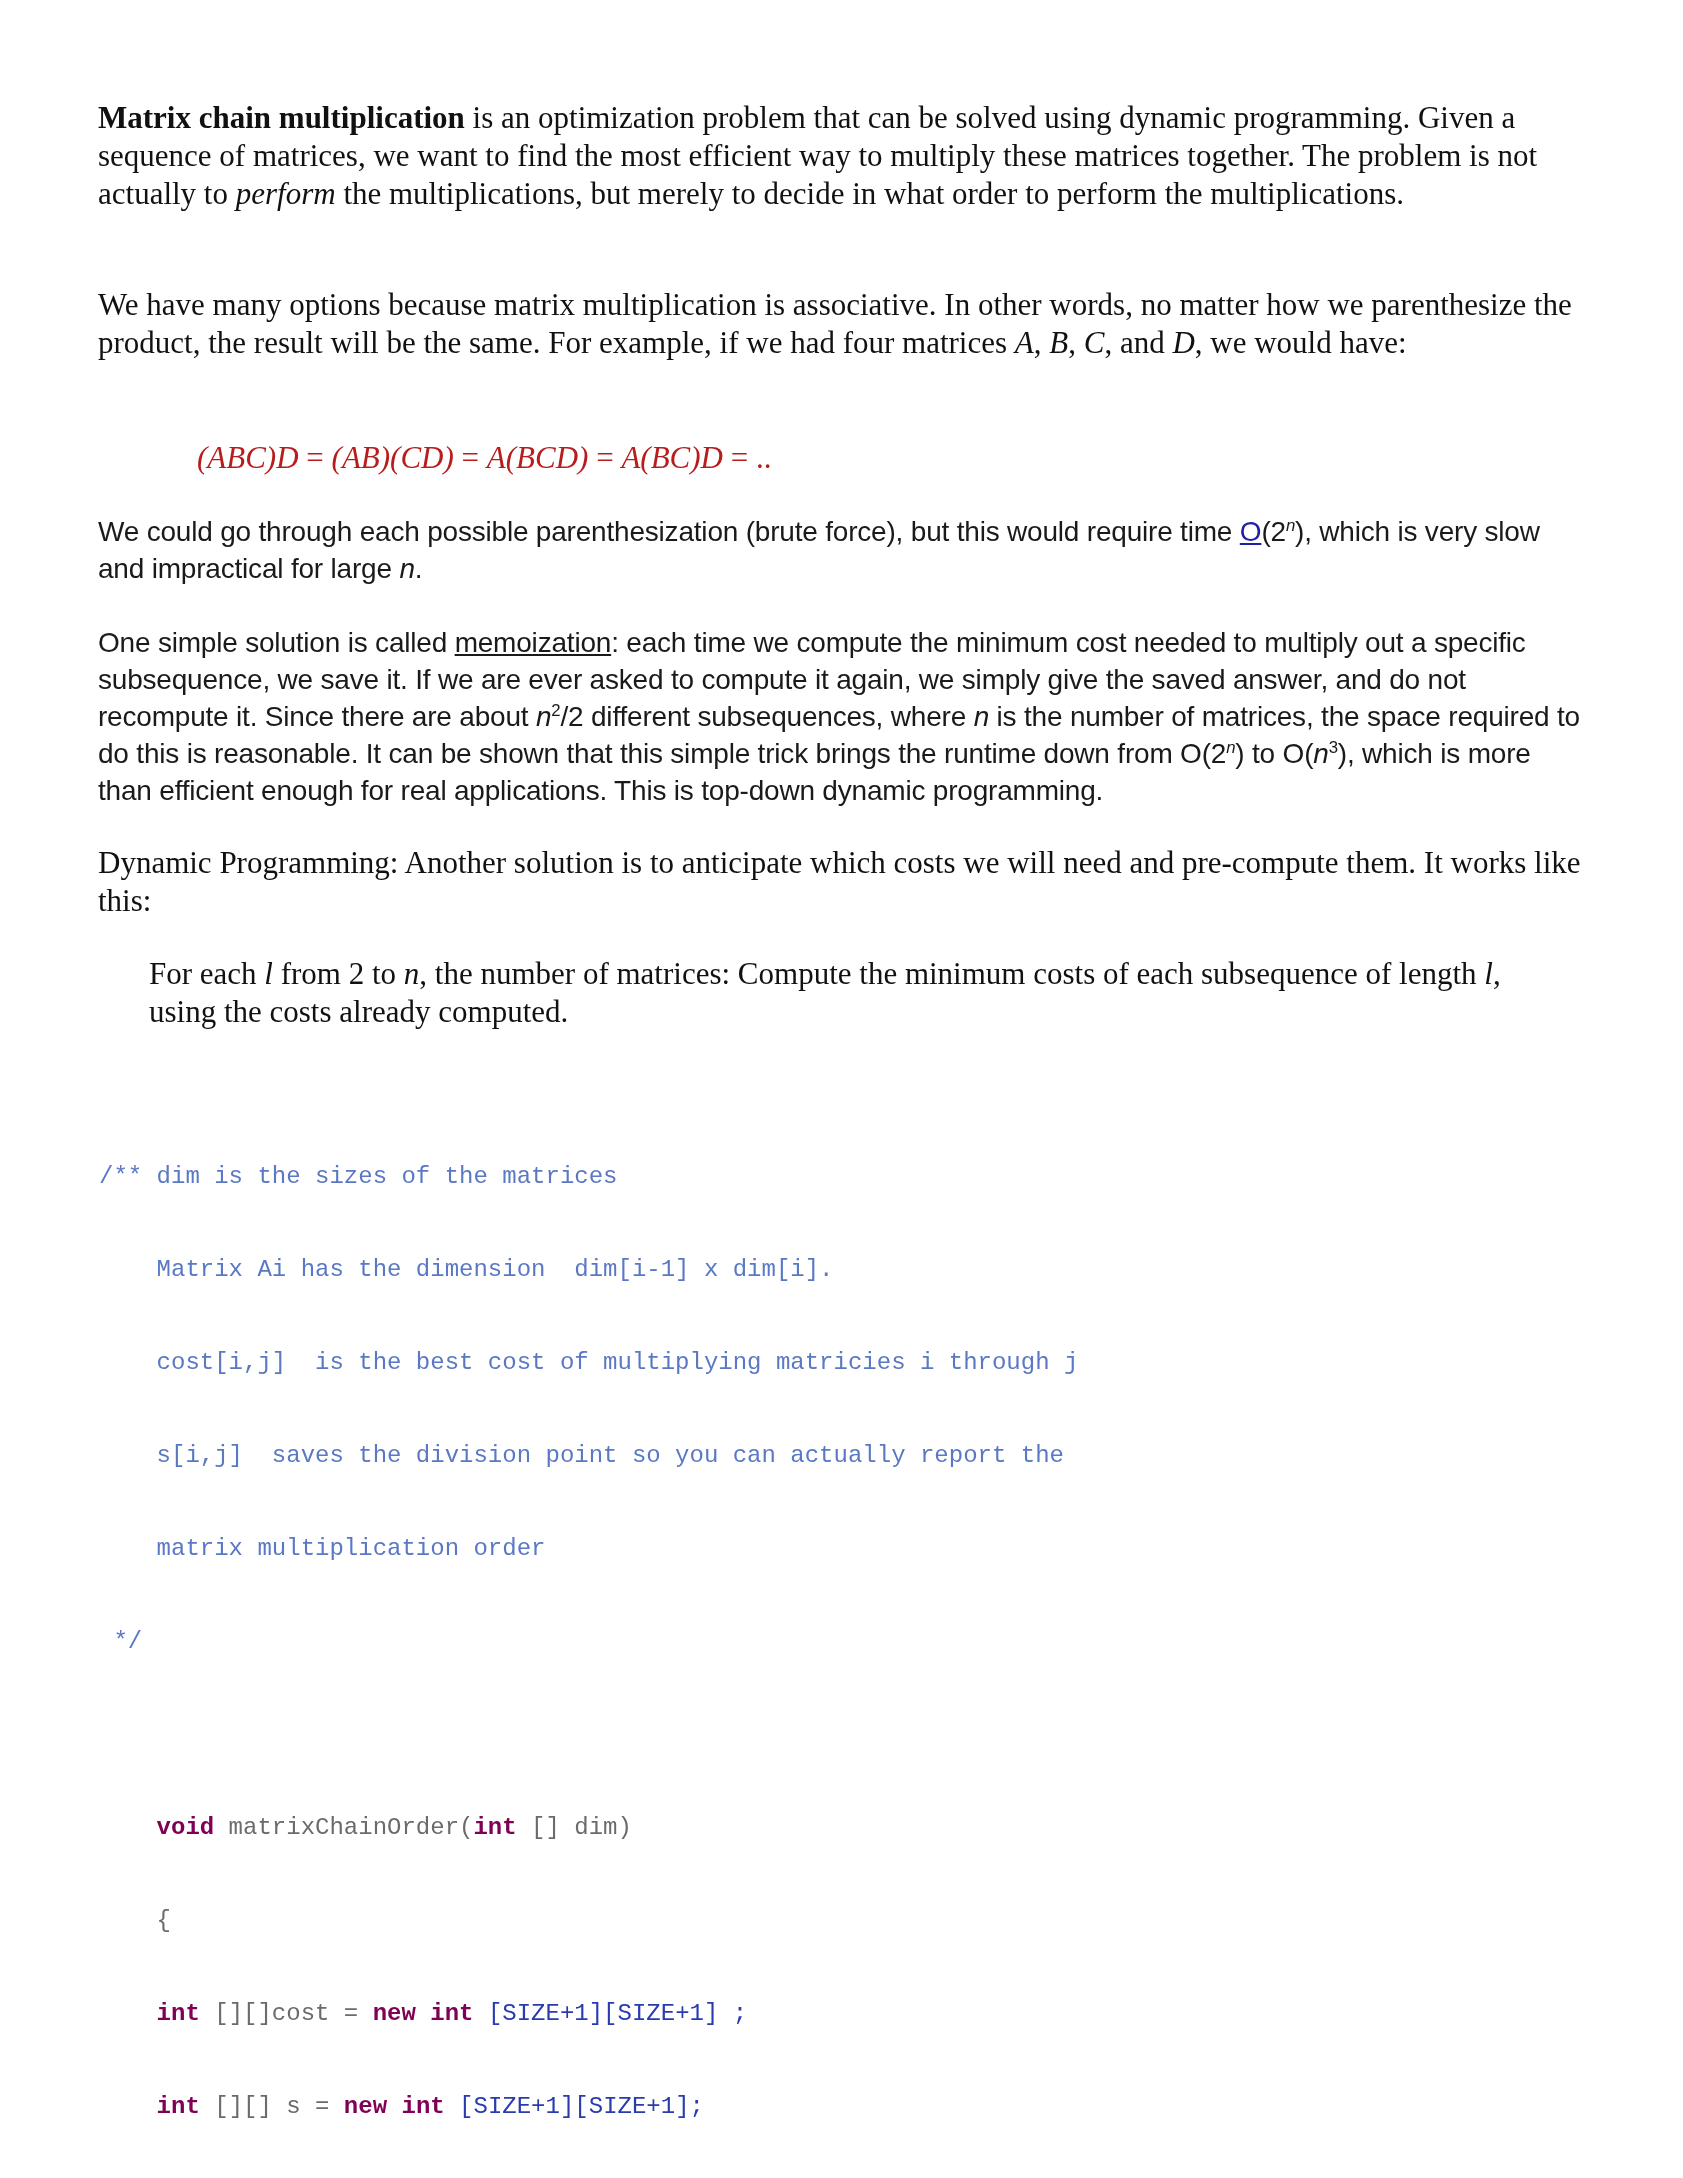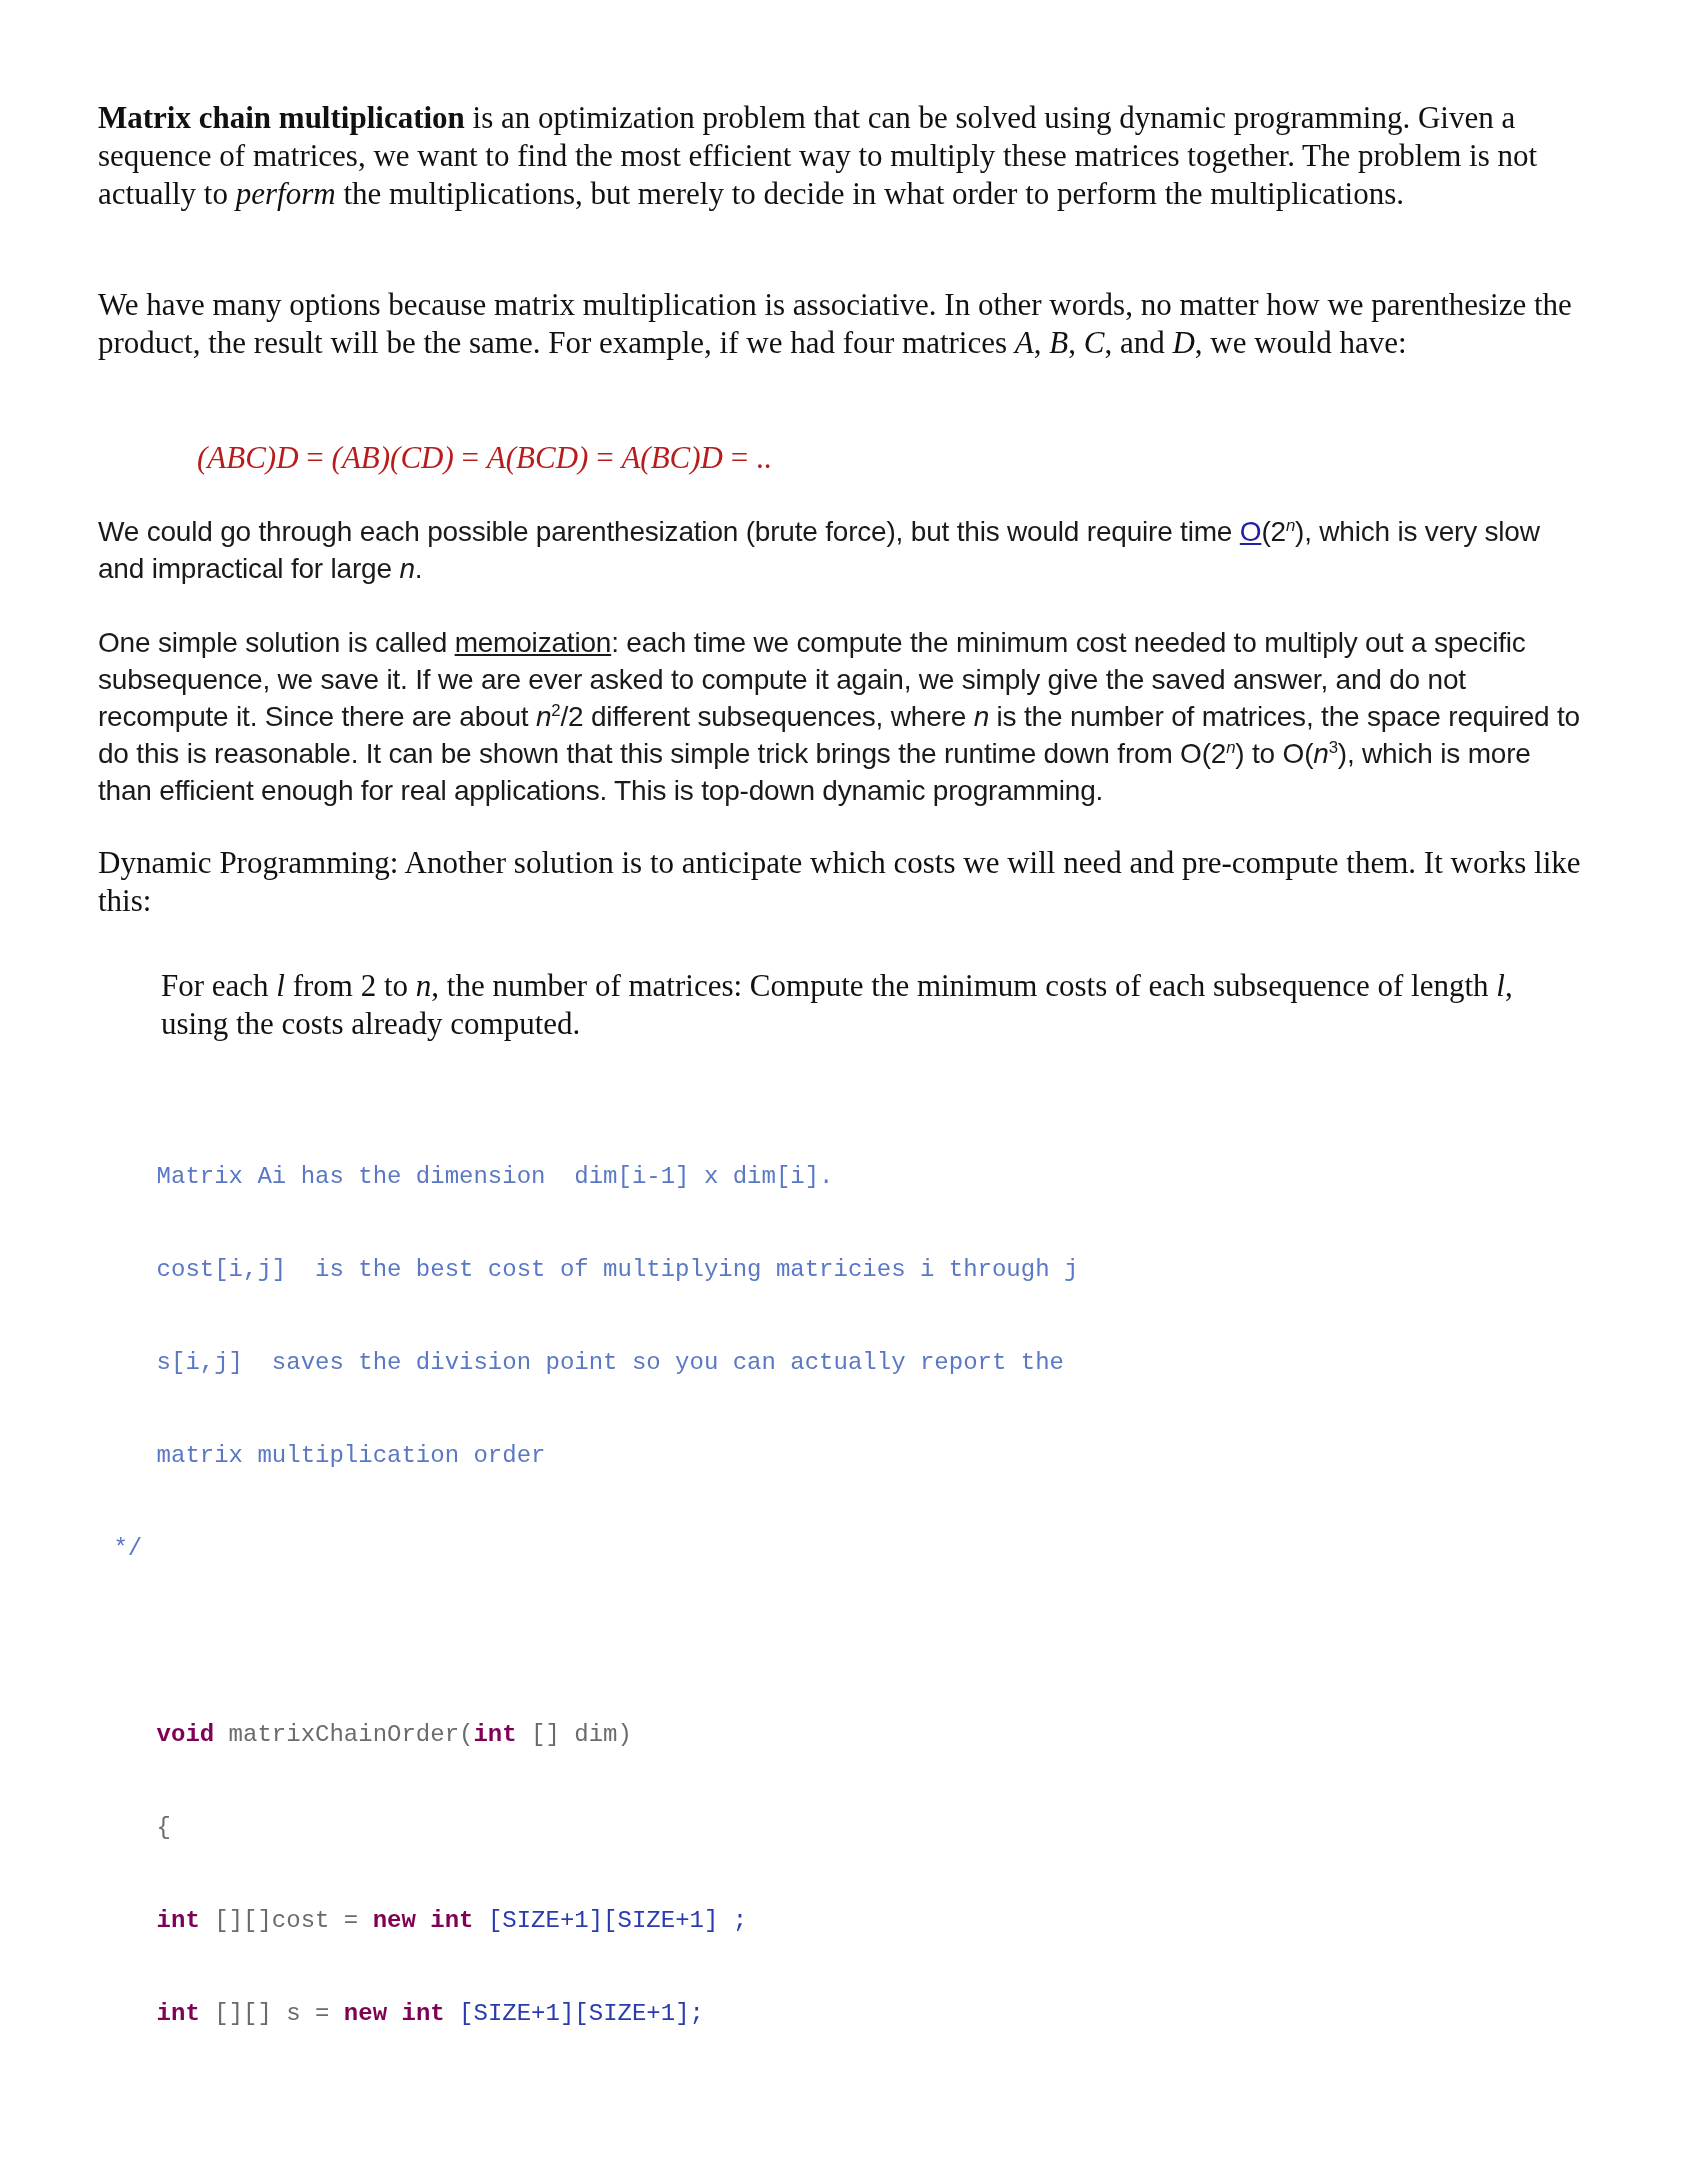--- a/index.html
+++ b/index.html
@@ -37,23 +37,24 @@
   <p class="block serif" style="top:286px;"><span>We have many options because matrix multiplication is associative. In other words, no matter how we parenthesize the product, the result will be the same. For example, if we had four matrices </span><span class="it">A</span><span>, </span><span class="it">B</span><span>, </span><span class="it">C</span><span>, and </span><span class="it">D</span><span>, we would have:</span></p>
 
   <div class="formula"><span>(ABC)D</span><span class="up"> = </span><span>(AB)(CD)</span><span class="up"> = </span><span>A(BCD)</span><span class="up"> = </span><span>A(BC)D</span><span class="up"> = </span><span class="up">..</span></div>
 
   <p class="block sans" style="top:513px;"><span>We could go through each possible parenthesization (brute force), but this would require time </span><span class="link">O</span><span>(2</span><sup class="it">n</sup><span>), which is very slow and impractical for large </span><span class="it">n</span><span>.</span></p>
 
   <p class="block sans" style="top:624px;"><span>One simple solution is called </span><span class="ul">memoization</span><span>:  each time we compute the minimum cost needed to multiply out a specific subsequence, we save it. If we are ever asked to compute it again, we simply give the saved answer, and do not recompute it. Since there are about </span><span class="it">n</span><sup>2</sup><span>/2 different subsequences, where </span><span class="it">n</span><span> is the number of matrices, the space required to do this is reasonable. It can be shown that this simple trick brings the runtime down from O(2</span><sup class="it">n</sup><span>) to O(</span><span class="it">n</span><sup>3</sup><span>), which is more than efficient enough for real applications. This is top-down dynamic programming.</span></p>
 
   <p class="block serif" style="top:844px;">Dynamic Programming: Another solution is to anticipate which costs we will need and pre-compute them. It works like this:</p>
 
-  <p class="indent serif" style="top:955px; margin:12px;"><span>For each </span><span class="it">l</span><span> from 2 to </span><span class="it">n</span><span>, the number of matrices: Compute the minimum costs of each subsequence of length </span><span class="it">l</span><span>, using the costs already computed.</span></p>
+  <p class="indent serif" style="top:955px; margin:0;"><span>For each </span><span class="it">l</span><span> from 2 to </span><span class="it">n</span><span>, the number of matrices: Compute the minimum costs of each subsequence of length </span><span class="it">l</span><span>, using the costs already computed.</span></p>
 
   <div class="code">
+    <span class="ln jd">/** dim is the sizes of the matrices</span>
     <span class="ln jd">    Matrix Ai has the dimension  dim[i-1] x dim[i].</span>
     <span class="ln jd">    cost[i,j]  is the best cost of multiplying matricies i through j</span>
     <span class="ln jd">    s[i,j]  saves the division point so you can actually report the</span>
     <span class="ln jd">    matrix multiplication order</span>
     <span class="ln jd"> */</span>
     <span class="ln"> </span>
     <span class="ln">    <span class="kw">void</span><span> matrixChainOrder(</span><span class="kw">int</span><span> [] dim)</span></span>
     <span class="ln">    <span>{</span></span>
     <span class="ln">    <span class="kw">int</span><span> [][]cost = </span><span class="kw">new</span> <span class="kw">int</span><span class="fld"> [SIZE+1][SIZE+1] ;</span></span>
     <span class="ln">    <span class="kw">int</span><span> [][] s = </span><span class="kw">new</span> <span class="kw">int</span><span class="fld"> [SIZE+1][SIZE+1];</span></span>

